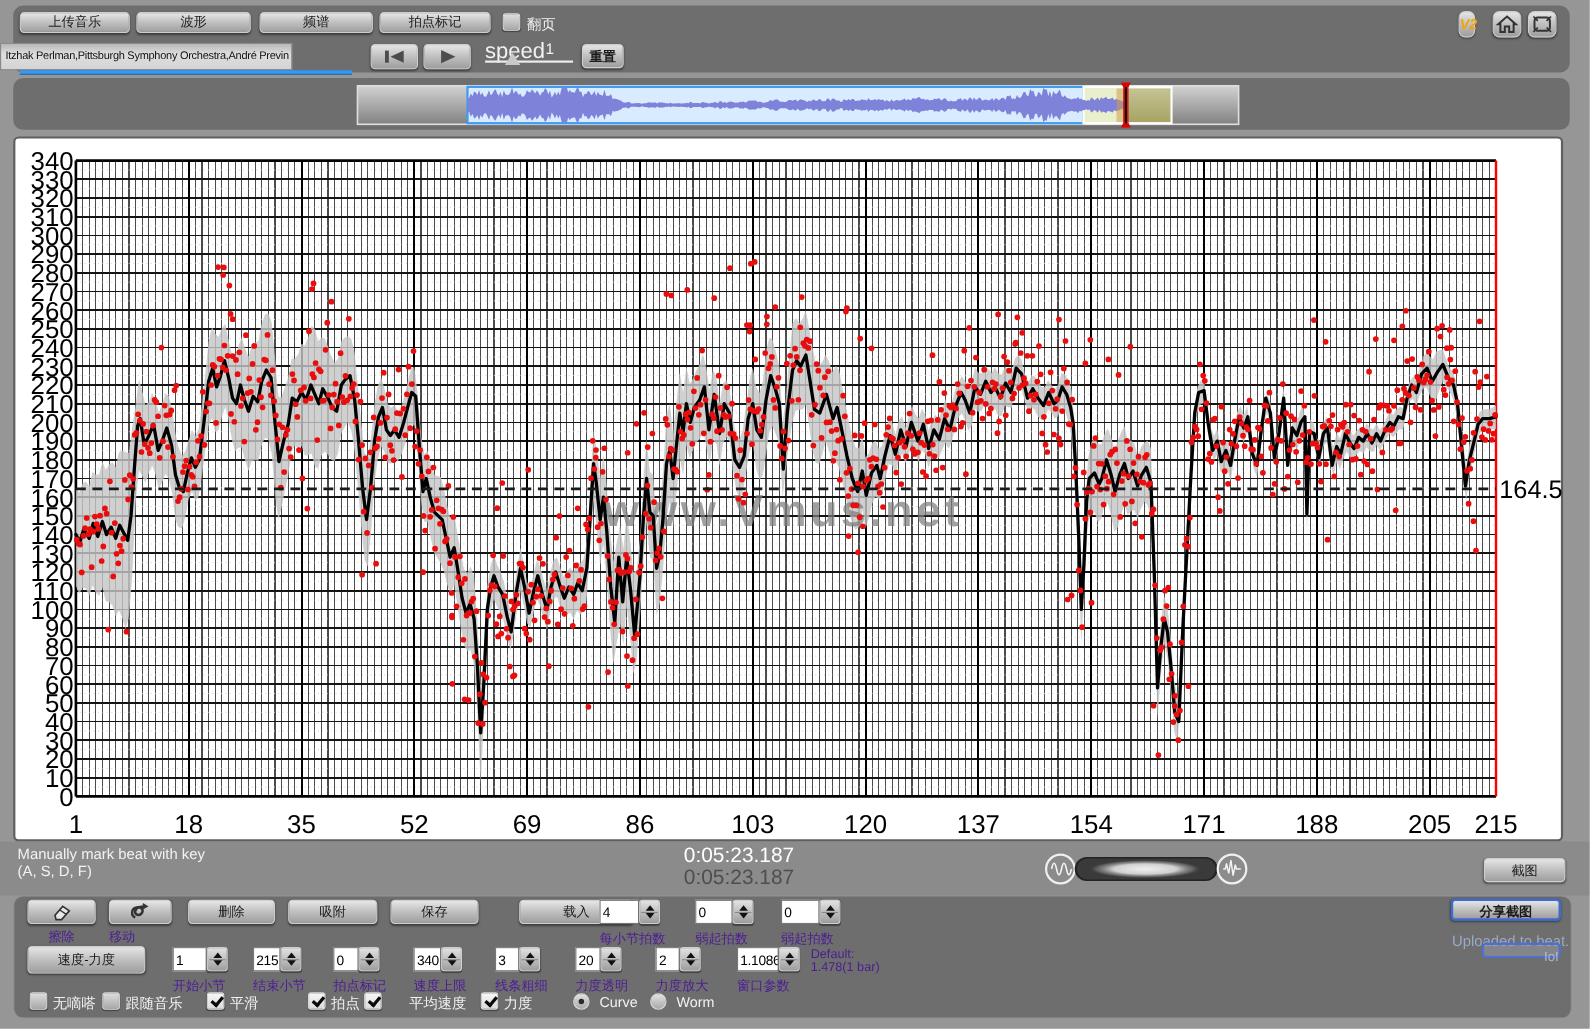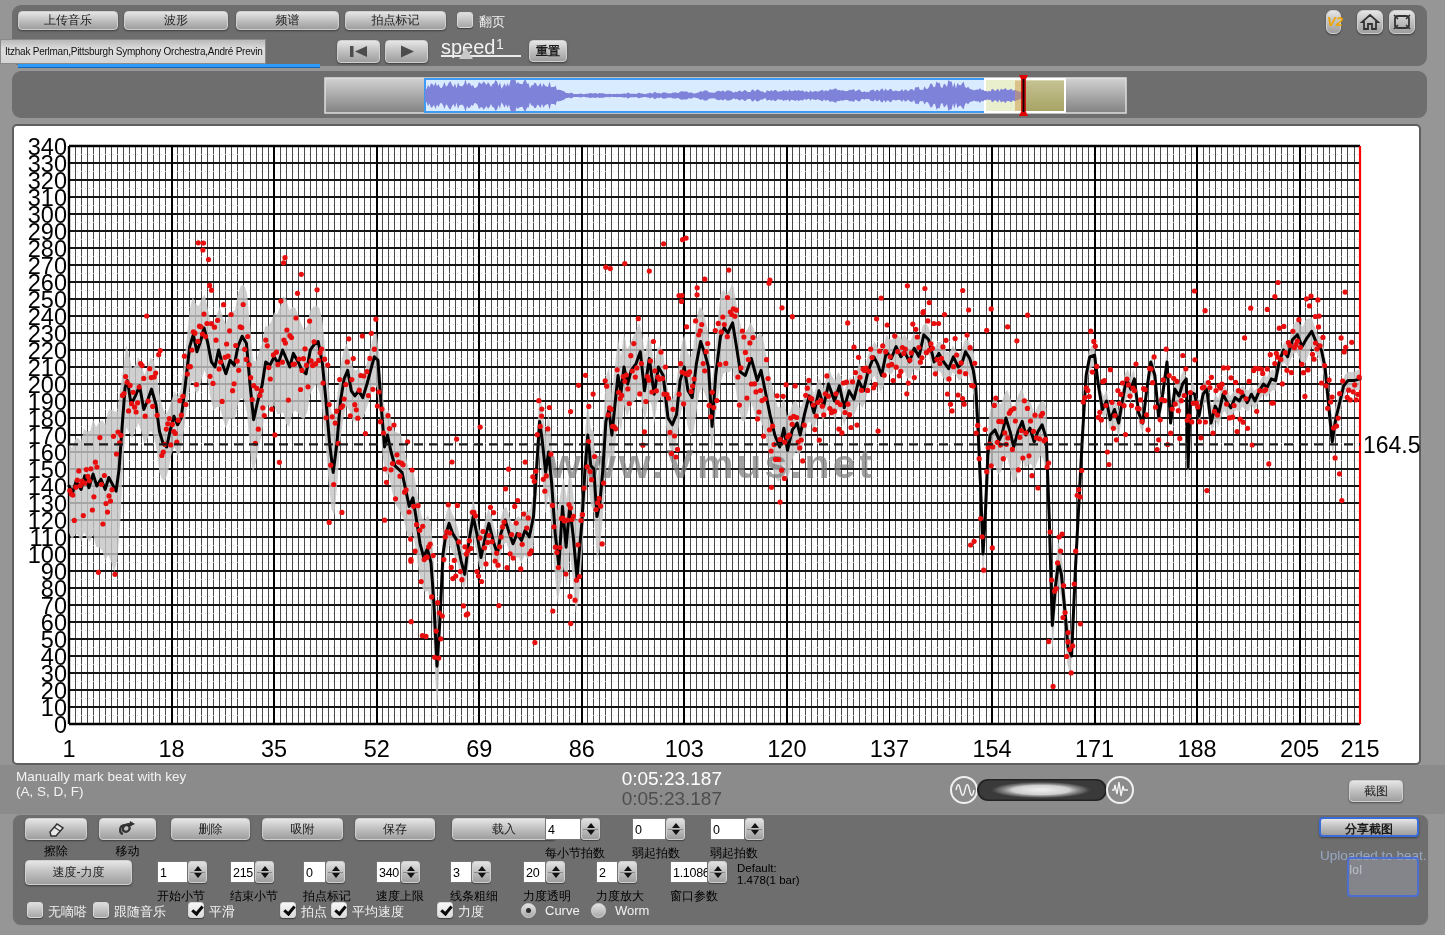--- a/index.html
+++ b/index.html
@@ -16,21 +16,21 @@
 .cbox.on{background:linear-gradient(#f7f7f7,#dcdcdc)}
 .cbox.on:after{content:"";position:absolute;left:2.5px;top:3px;width:8px;height:4px;border-left:3px solid #0a0a0a;border-bottom:3px solid #0a0a0a;transform:rotate(-50deg)}
 .rad{position:absolute;width:15px;height:15px;border-radius:50%;border:1px solid #d8d8d8;background:linear-gradient(#e2e2e2,#a8a8a8)}
 .rad.on:after{content:"";position:absolute;left:4px;top:4px;width:5px;height:5px;border-radius:50%;background:#2a2a2a}
 .spinbox{position:absolute;height:22px;background:#fff;border:1px solid #777;font-size:12.5px;letter-spacing:-0.3px;color:#000;padding:4px 0 0 2px;overflow:hidden}
 .spinarr{position:absolute;width:19px;height:22px;border:1px solid #cfcfcf;border-radius:3px;
  background:linear-gradient(#e2e2e2,#9e9e9e);box-shadow:0 1px 1px rgba(0,0,0,.4)}
 .spinarr:before{content:"";position:absolute;left:5px;top:4px;border-left:4px solid transparent;border-right:4px solid transparent;border-bottom:5px solid #111}
 .spinarr:after{content:"";position:absolute;left:5px;bottom:4px;border-left:4px solid transparent;border-right:4px solid transparent;border-top:5px solid #111}
 .spinarr i{position:absolute;left:1px;top:10px;width:15px;border-top:1px solid #888}
-.slab{position:absolute;color:#000000;font-size:12px;white-space:nowrap}
+.slab{position:absolute;color:#4c1d95;font-size:12px;white-space:nowrap}
 .chart{position:absolute;left:0;top:0}
 .wavesvg{position:absolute;left:0;top:0}
 </style></head><body>
 <div class="panel" style="left:12px;top:5px;width:1415px;height:61px"></div>
 <div class="panel" style="left:12px;top:71px;width:1415px;height:47px"></div>
 <div class="btn" style="left:18px;top:11px;width:100px">上传音乐</div>
 <div class="btn" style="left:124px;top:11px;width:104px">波形</div>
 <div class="btn" style="left:236px;top:11px;width:103px">频谱</div>
 <div class="btn" style="left:345px;top:11px;width:101px">拍点标记</div>
 <div class="cbox" style="left:457px;top:12px"></div>
@@ -1099,36 +1099,36 @@
       </radialGradient>
     </defs>
     <circle cx="16" cy="15" r="13" fill="none" stroke="#f0f0f0" stroke-width="2"></circle>
     <path d="M8 15c1.5-7 3-7 4.5 0s3 7 4.5 0 3-7 4.5 0 3 7 4.5 0" fill="none" stroke="#f4f4f4" stroke-width="1.4"></path>
     <rect x="29" y="4" width="130" height="22" rx="11" fill="#232323"></rect>
     <rect x="31" y="5.5" width="126" height="19" rx="9.5" fill="#3a3a3a"></rect>
     <ellipse cx="93" cy="15" rx="52" ry="8.5" fill="url(#vg)"></ellipse>
     <circle cx="172" cy="15" r="13" fill="none" stroke="#f0f0f0" stroke-width="2"></circle>
     <path d="M164 15h2l1-5 2 9 2-12 2 14 2-10 1 4h4" fill="none" stroke="#f4f4f4" stroke-width="1.3"></path>
   </svg>
-<div class="btn" style="left:1349px;top:780px;width:54px;height:22px;line-height:20px">截图</div>
+<div class="btn" style="left:1349px;top:780px;width:74px;height:22px;line-height:20px">截图</div>
 <div class="panel" style="left:12px;top:814px;width:1417px;height:112px;border:1px solid #929292"></div>
 <div class="btn2" style="left:25px;top:818px;width:62px;height:22px"><svg width="60" height="20" viewBox="0 0 60 20">
       <path d="M24 13l7-8 6 4-7 8h-5z" fill="#e8e8e8" stroke="#333" stroke-width="1.5"></path>
       <path d="M28 8l6 4" stroke="#333" stroke-width="1.2"></path>
     </svg></div>
 <div class="slab" style="left:25px;top:843px;width:62px;text-align:center">擦除</div>
 <div class="btn2" style="left:99px;top:818px;width:57px;height:22px"><svg width="55" height="20" viewBox="0 0 55 20">
       <path d="M23 15c-4-1-4-8 1-9 4-1 7 2 5 5s-7 2-6-2c1-3 5-5 9-3" fill="none" stroke="#333" stroke-width="2.2"></path>
       <path d="M30 2l5 3-6 3z" fill="#333"></path>
     </svg></div>
-<div class="slab" style="left:99px;top:843px;width:57px;text-align:center">移动</div>
+<div class="slab" style="left:99px;top:843px;width:57px;">移动</div>
 <div class="btn" style="left:171px;top:818px;width:79px;height:22px;line-height:20px">删除</div>
 <div class="btn" style="left:262px;top:818px;width:81px;height:22px;line-height:20px">吸附</div>
 <div class="btn" style="left:355px;top:818px;width:80px;height:22px;line-height:20px">保存</div>
-<div class="btn" style="left:452px;top:818px;width:104px;height:22px;line-height:20px">载入</div>
+<div class="btn" style="left:472px;top:818px;width:104px;height:22px;line-height:20px">载入</div>
 <div class="spinbox" style="left:545px;top:818px;width:36px">4</div>
 <div class="spinarr" style="left:581px;top:818px">
     <i></i>
   </div>
 <div class="slab" style="left:545px;top:845px">每小节拍数</div>
 <div class="spinbox" style="left:632px;top:818px;width:34px">0</div>
 <div class="spinarr" style="left:666px;top:818px">
     <i></i>
   </div>
 <div class="slab" style="left:632px;top:845px">弱起拍数</div>
@@ -1181,21 +1181,21 @@
 <div class="slab" style="left:737px;top:862px;font-size:11.5px">Default:<br>1.478(1 bar)</div>
 <div class="cbox" style="left:27px;top:902px"></div>
 <div class="wlab" style="left:48px;top:903px">无嘀嗒</div>
 <div class="cbox" style="left:93px;top:902px"></div>
 <div class="wlab" style="left:114px;top:903px">跟随音乐</div>
 <div class="cbox on" style="left:188px;top:902px"></div>
 <div class="wlab" style="left:209px;top:903px">平滑</div>
 <div class="cbox on" style="left:280px;top:902px"></div>
 <div class="wlab" style="left:301px;top:903px">拍点</div>
 <div class="cbox on" style="left:331px;top:902px"></div>
-<div class="wlab" style="left:352px;top:903px">平均速度</div>
+<div class="wlab" style="left:372px;top:903px">平均速度</div>
 <div class="cbox on" style="left:437px;top:902px"></div>
 <div class="wlab" style="left:458px;top:903px">力度</div>
 <div class="rad on" style="left:521px;top:903px"></div>
 <div class="wlab" style="left:545px;top:903px">Curve</div>
 <div class="rad" style="left:591px;top:903px"></div>
 <div class="wlab" style="left:615px;top:903px">Worm</div>
 <div class="btn" style="left:1319px;top:817px;width:100px;height:20px;line-height:21px;font-weight:bold;border:2px solid #3b6bd6">分享截图</div>
 <div class="abs" style="left:1320px;top:848px;font-size:13.5px;color:#9fb4d6;opacity:0.85">Uploaded to beat.</div>
-<div class="abs" style="left:1347px;top:857px;width:72px;height:40px;border:2px solid #4d6fd4;border-radius:4px;background:rgba(158,162,172,0.45);color:rgba(230,235,245,0.55);font-size:12px;text-align:left;line-height:22px">IoI</div>
+<div class="abs" style="left:1347px;top:857px;width:72px;height:14px;border:2px solid #4d6fd4;border-radius:4px;background:rgba(158,162,172,0.45);color:rgba(230,235,245,0.55);font-size:12px;text-align:right;line-height:22px">IoI</div>
 </body></html>

